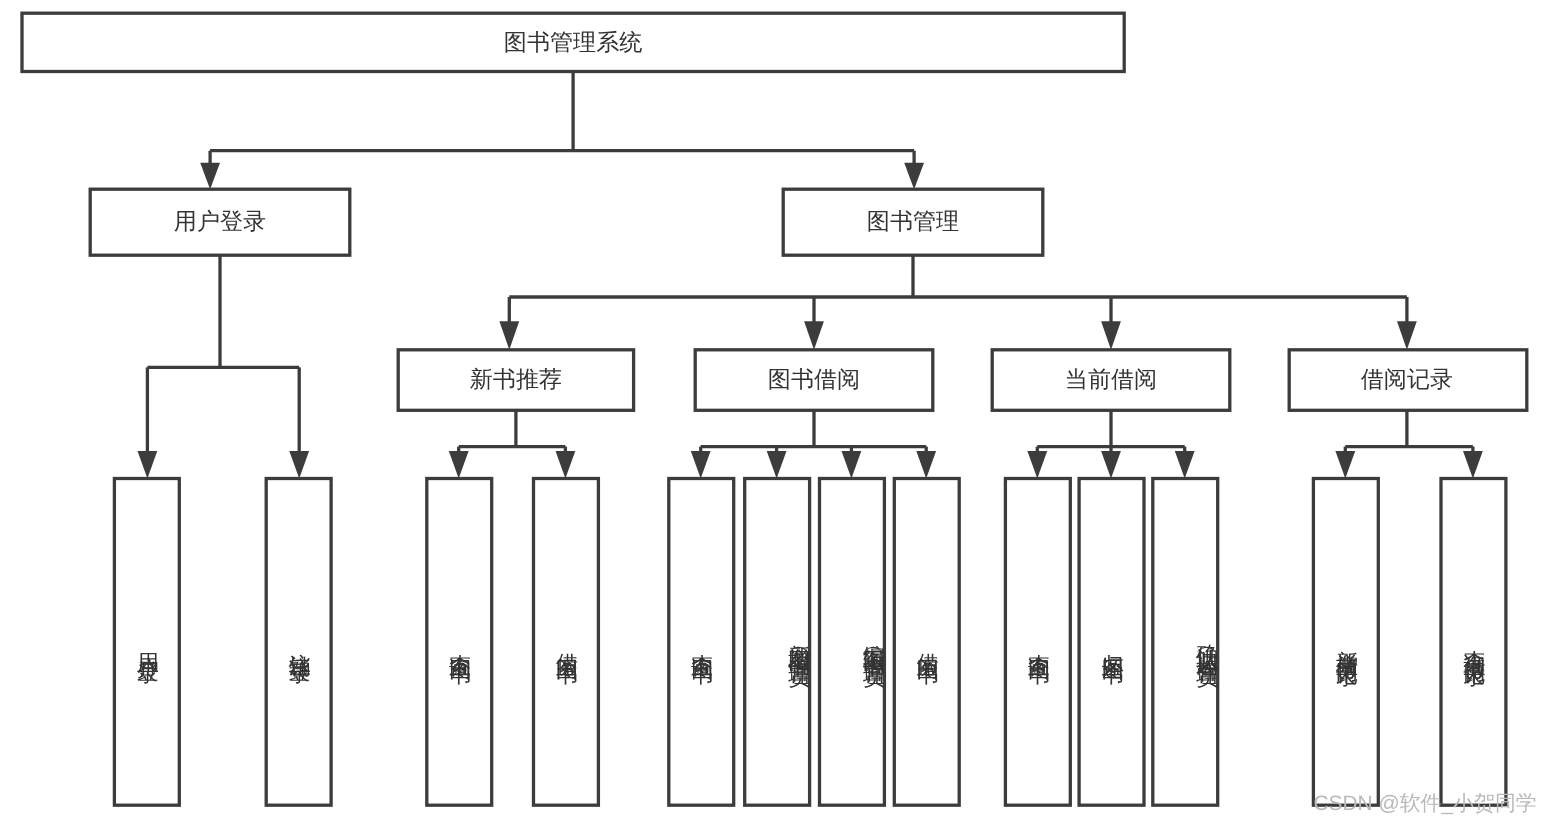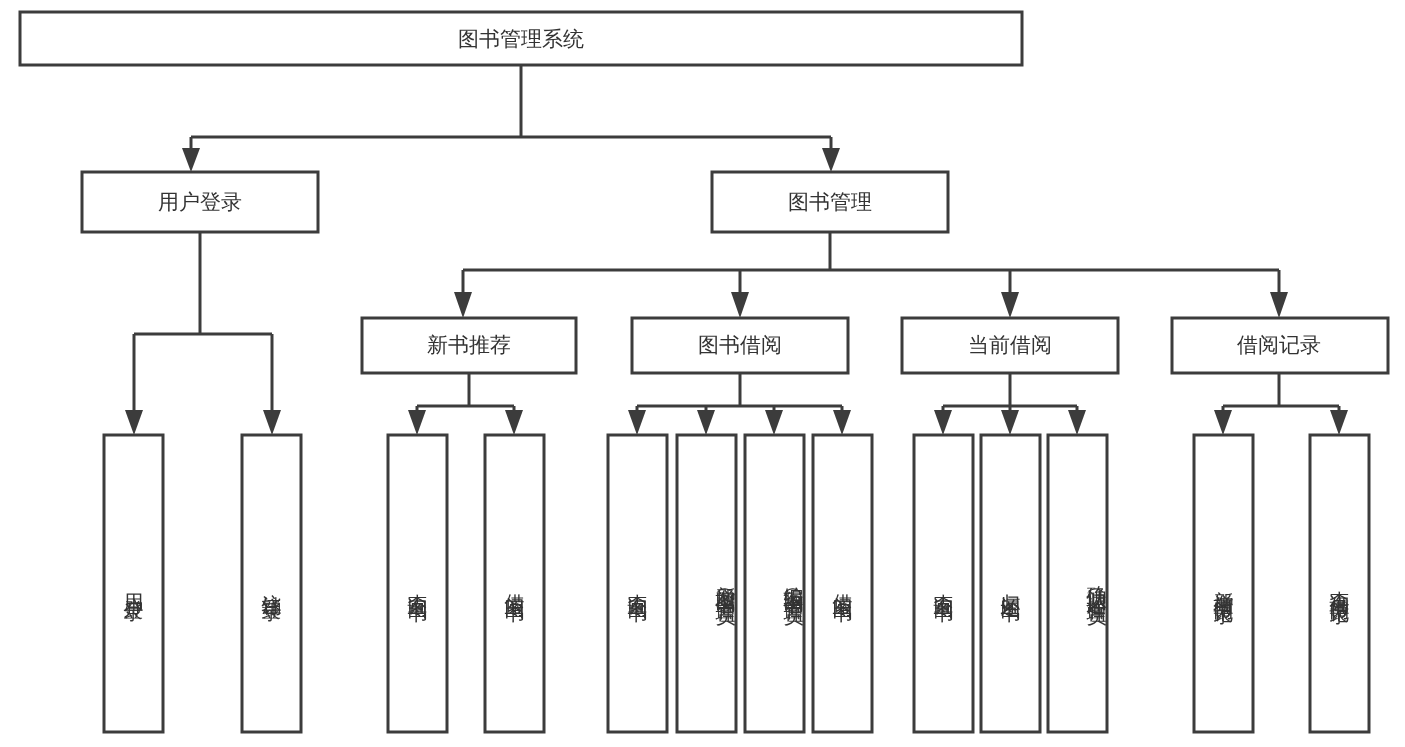--- a/index.html
+++ b/index.html
@@ -222,14 +222,15 @@
   <div class="leaf-label" style="left:745px; top:435px; width:59px; height:297px; align-items:flex-start;">编辑图书（管理员）</div>
   <div class="leaf-label" style="left:813px; top:435px; width:59px; height:297px;">借阅图书</div>
 
   <div class="leaf-label" style="left:914px; top:435px; width:59px; height:297px;">查询图书</div>
   <div class="leaf-label" style="left:981px; top:435px; width:59px; height:297px;">归还图书</div>
   <div class="leaf-label" style="left:1048px; top:435px; width:59px; height:297px; align-items:flex-start;">确认归还（管理员）</div>
 
   <div class="leaf-label" style="left:1194px; top:435px; width:59px; height:297px;">新增借阅记录</div>
   <div class="leaf-label" style="left:1310px; top:435px; width:59px; height:297px;">查询借阅记录</div>
 
+  <div class="watermark">CSDN @软件_小贺同学</div>
 
 </div>
 
 </body></html>

